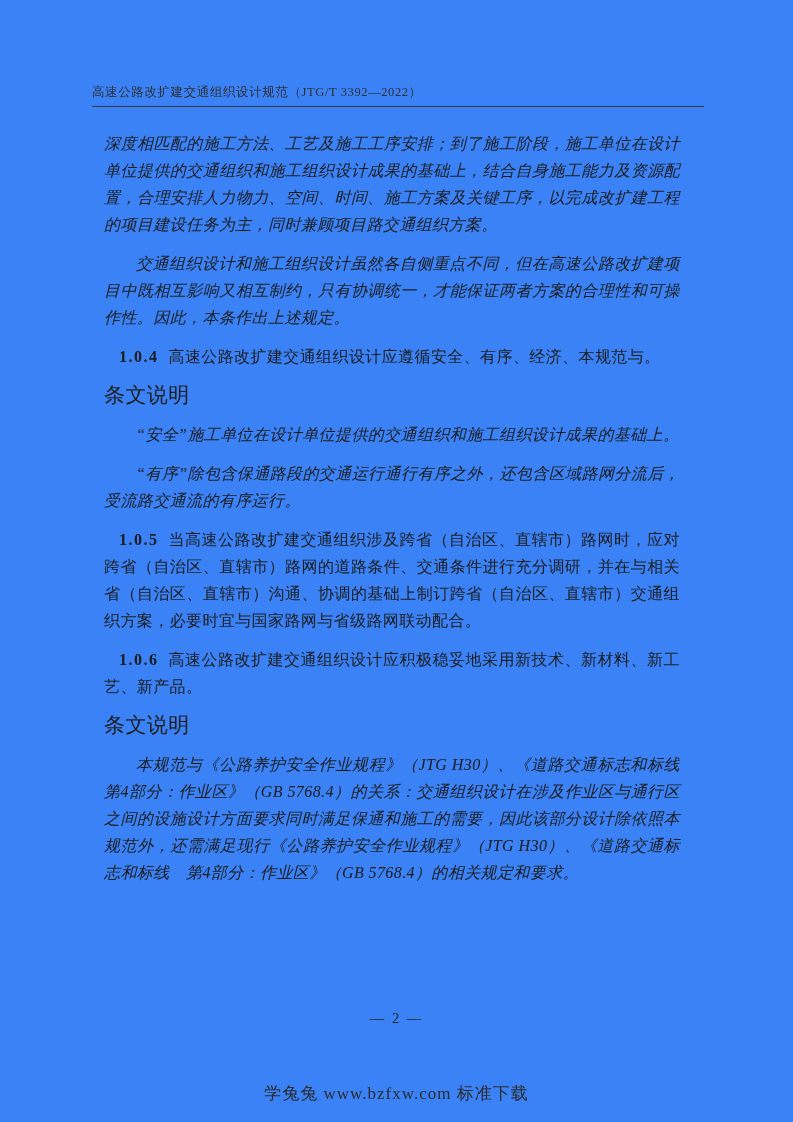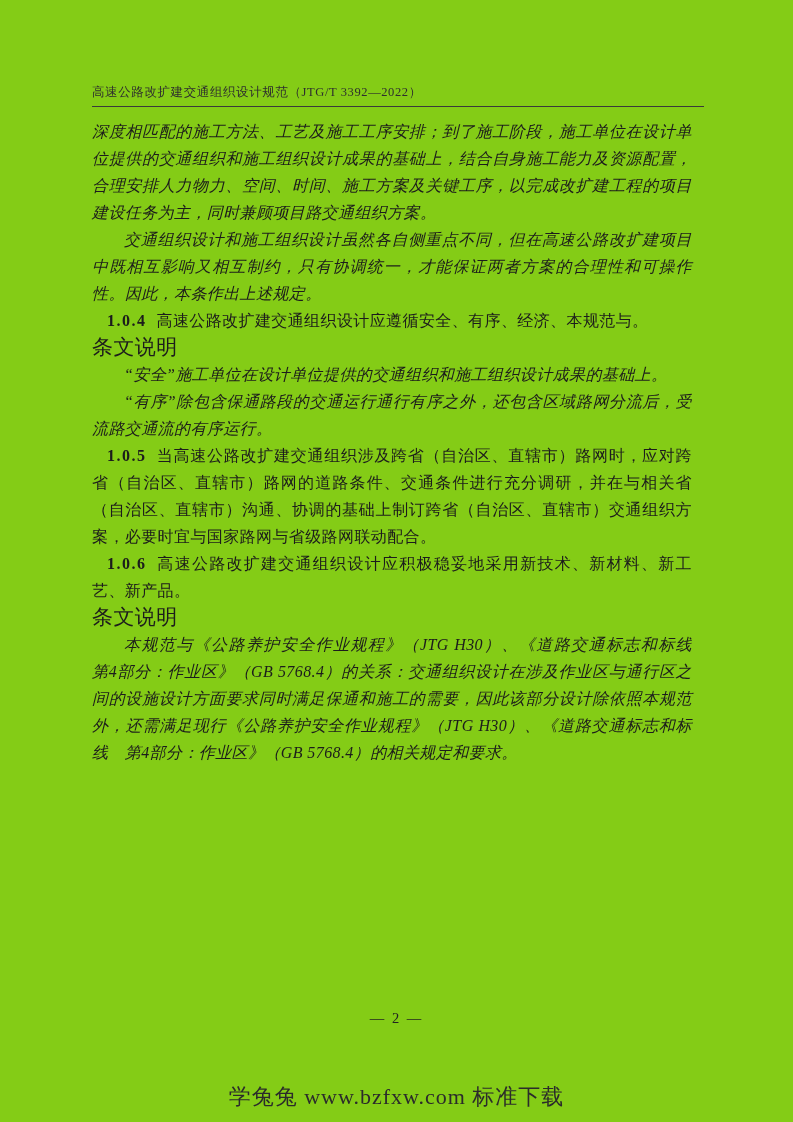--- a/index.html
+++ b/index.html
@@ -6,21 +6,21 @@
     margin: 0;
     padding: 0;
     background: #e8e8e8;
     font-family: "Liberation Serif", "DejaVu Serif", serif;
   }
   .page {
     position: relative;
     width: 793px;
     height: 1122px;
     margin: 0 auto;
-    background: #84cc16;
+    background: #3b82f6;
     color: #1a1a1a;
     overflow: hidden;
     box-shadow: 0 0 4px rgba(0,0,0,.25);
   }
   
   .running-header {
     position: absolute;
     top: 84px;
     left: 92px;
     width: 612px;
@@ -41,21 +41,21 @@
     position: absolute;
     top: 118px;
     left: 92px;
     width: 600px;
     font-size: 16px;
     line-height: 27px;
     letter-spacing: 0.4px;
     text-align: justify;
     color: #1c1c1c;
   }
-  .doc-body p { margin: 0; }
+  .doc-body p { margin: 12px; }
   .explain {
     font-style: italic;          
     text-indent: 2em;
   }
   .explain.noindent { text-indent: 0; }
   .clause {
     margin: 14px 0;
     text-indent: 15px;
     font-style: normal;
   }
@@ -81,21 +81,21 @@
     font-size: 14.5px;
     letter-spacing: 2px;
     color: #222;
   }
   .watermark {
     position: absolute;
     top: 1082px;
     left: 0;
     width: 100%;
     text-align: center;
-    font-size: 22px;
+    font-size: 17px;
     letter-spacing: 1px;
     color: #2b2b2b;
   }
 </style>
 </head>
 <body>
 
 <div class="page">
 
   <div class="running-header">

